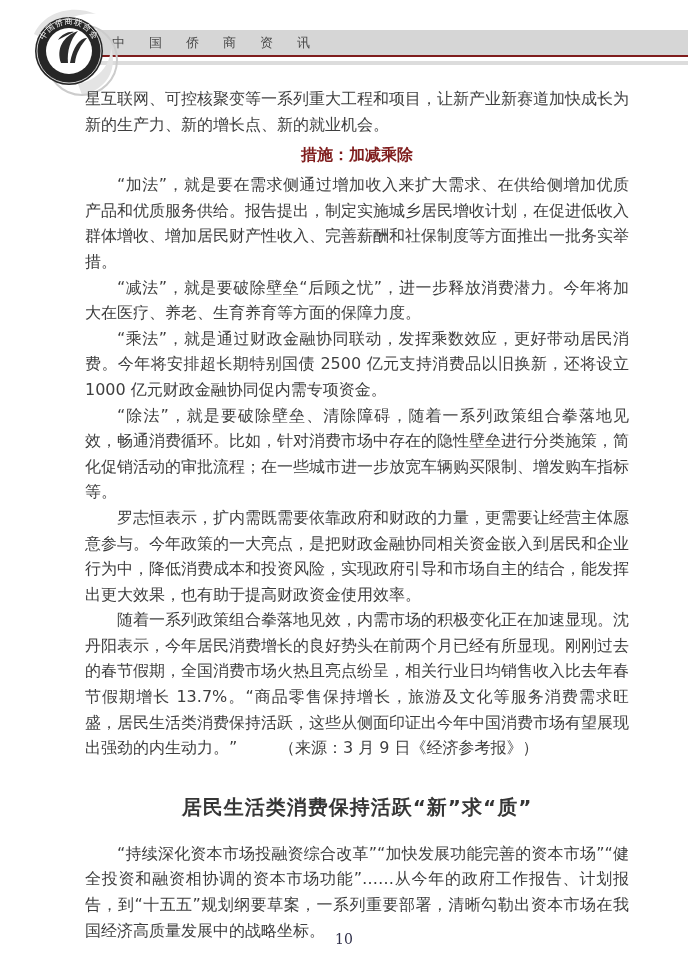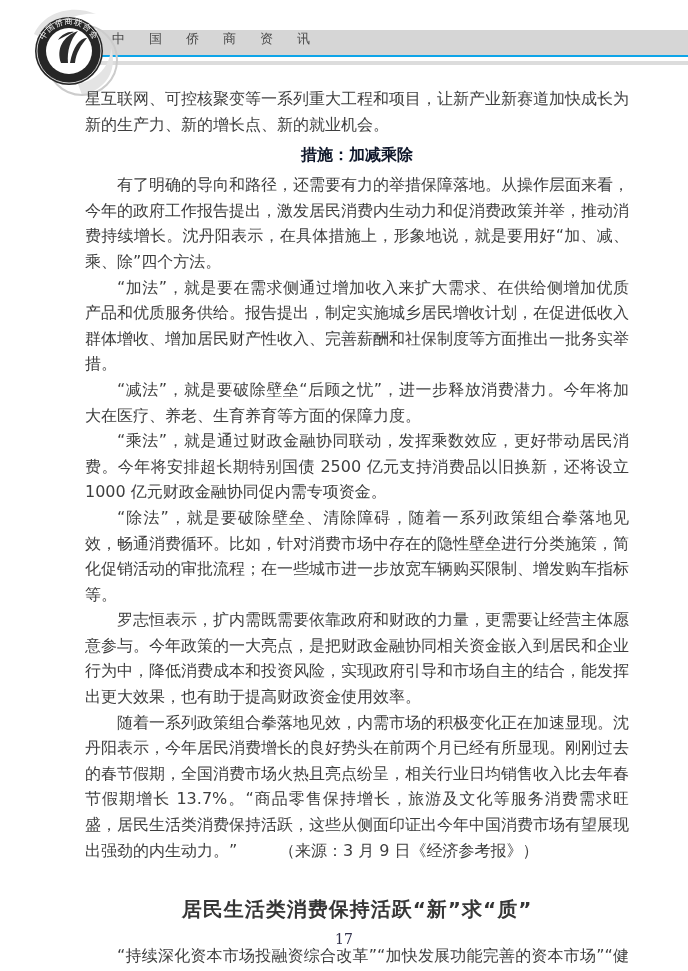--- a/index.html
+++ b/index.html
@@ -4,38 +4,38 @@
 <style>
   html, body { margin:0; padding:0; background:#ffffff; }
   .page {
     position:relative; width:688px; height:971px; margin:0 auto;
     background:#ffffff; overflow:hidden;
     font-family:"DejaVu Sans","Liberation Sans",sans-serif;
   }
   
   .band {
     position:absolute; top:30px; left:92px; right:0; height:25px;
-    background:#d6d6d6; border-bottom:2px solid #0ea5e9;
-    display:flex; align-items:flex-start;
+    background:#d6d6d6; border-bottom:2px solid #7f1d1d;
+    display:flex; align-items:center;
   }
   .masthead {
     font-size:13px; color:#4a4a4a; letter-spacing:24px;
     padding-left:20px; white-space:nowrap;
   }
   .rule { position:absolute; top:61px; left:92px; right:0; height:4px; background:#dcdcdc; }
   .seal { position:absolute; top:4px; left:20px; }
   
   .content { position:absolute; top:86px; left:85px; right:59px; }
   .content p {
     margin:0; font-size:16px; line-height:25.6px; color:#3e3e3e;
     text-align:justify; text-indent:2em;
   }
   .content p.noindent { text-indent:0; }
   .section-heading {
-    margin:5px 0 4px; font-size:16px; line-height:26px; color:#0f172a;
+    margin:5px 0 4px; font-size:16px; line-height:26px; color:#7f1d1d;
     text-align:center; font-weight:bold;
   }
   .article-title {
     margin:32px 0 20px; font-size:20px; line-height:28px; color:#363636;
     text-align:center; font-weight:bold; letter-spacing:1px;
   }
   .source { padding-left:2.6em; white-space:nowrap;margin-top:36px; }
   
   .footer {
     position:absolute; bottom:24px; left:0; right:0; text-align:center;
@@ -78,33 +78,32 @@
         <path d="M38,36 C42,30 49,27 54,28 C48,31 43,33 38,36 Z"></path>
       </g>
     </svg>
   </div>
 
   <div class="content">
     <p class="noindent">星互联网、可控核聚变等一系列重大工程和项目，让新产业新赛道加快成长为新的生产力、新的增长点、新的就业机会。</p>
 
     <h3 class="section-heading">措施：加减乘除</h3>
 
-    <p>有了明确的导向和路径，还需要有力的举措保障落地。从操作层面来看，今年的政府工作报告提出，激发居民消费内生动力和促消费政策并举，推动消费持续增长。沈丹阳表示，在具体措施上，形象地说，就是要用好“加、减、乘、除”四个方法。</p>
     <p>“加法”，就是要在需求侧通过增加收入来扩大需求、在供给侧增加优质产品和优质服务供给。报告提出，制定实施城乡居民增收计划，在促进低收入群体增收、增加居民财产性收入、完善薪酬和社保制度等方面推出一批务实举措。</p>
     <p>“减法”，就是要破除壁垒“后顾之忧”，进一步释放消费潜力。今年将加大在医疗、养老、生育养育等方面的保障力度。</p>
     <p>“乘法”，就是通过财政金融协同联动，发挥乘数效应，更好带动居民消费。今年将安排超长期特别国债 2500 亿元支持消费品以旧换新，还将设立 1000 亿元财政金融协同促内需专项资金。</p>
     <p>“除法”，就是要破除壁垒、清除障碍，随着一系列政策组合拳落地见效，畅通消费循环。比如，针对消费市场中存在的隐性壁垒进行分类施策，简化促销活动的审批流程；在一些城市进一步放宽车辆购买限制、增发购车指标等。</p>
     <p>罗志恒表示，扩内需既需要依靠政府和财政的力量，更需要让经营主体愿意参与。今年政策的一大亮点，是把财政金融协同相关资金嵌入到居民和企业行为中，降低消费成本和投资风险，实现政府引导和市场自主的结合，能发挥出更大效果，也有助于提高财政资金使用效率。</p>
     <p>
       <span>随着一系列政策组合拳落地见效，内需市场的积极变化正在加速显现。沈丹阳表示，今年居民消费增长的良好势头在前两个月已经有所显现。刚刚过去的春节假期，全国消费市场火热且亮点纷呈，相关行业日均销售收入比去年春节假期增长 13.7%。“商品零售保持增长，旅游及文化等服务消费需求旺盛，居民生活类消费保持活跃，这些从侧面印证出今年中国消费市场有望展现出强劲的内生动力。”</span><span class="source">（来源：3 月 9 日《经济参考报》）</span>
     </p>
 
     <h2 class="article-title">居民生活类消费保持活跃“新”求“质”</h2>
 
     <p>“持续深化资本市场投融资综合改革”“加快发展功能完善的资本市场”“健全投资和融资相协调的资本市场功能”……从今年的政府工作报告、计划报告，到“十五五”规划纲要草案，一系列重要部署，清晰勾勒出资本市场在我国经济高质量发展中的战略坐标。</p>
 
   </div>
 
   <div class="footer">
-    <span>17</span>
+    <span>10</span>
   </div>
 
 </div>
 
 </body></html>

